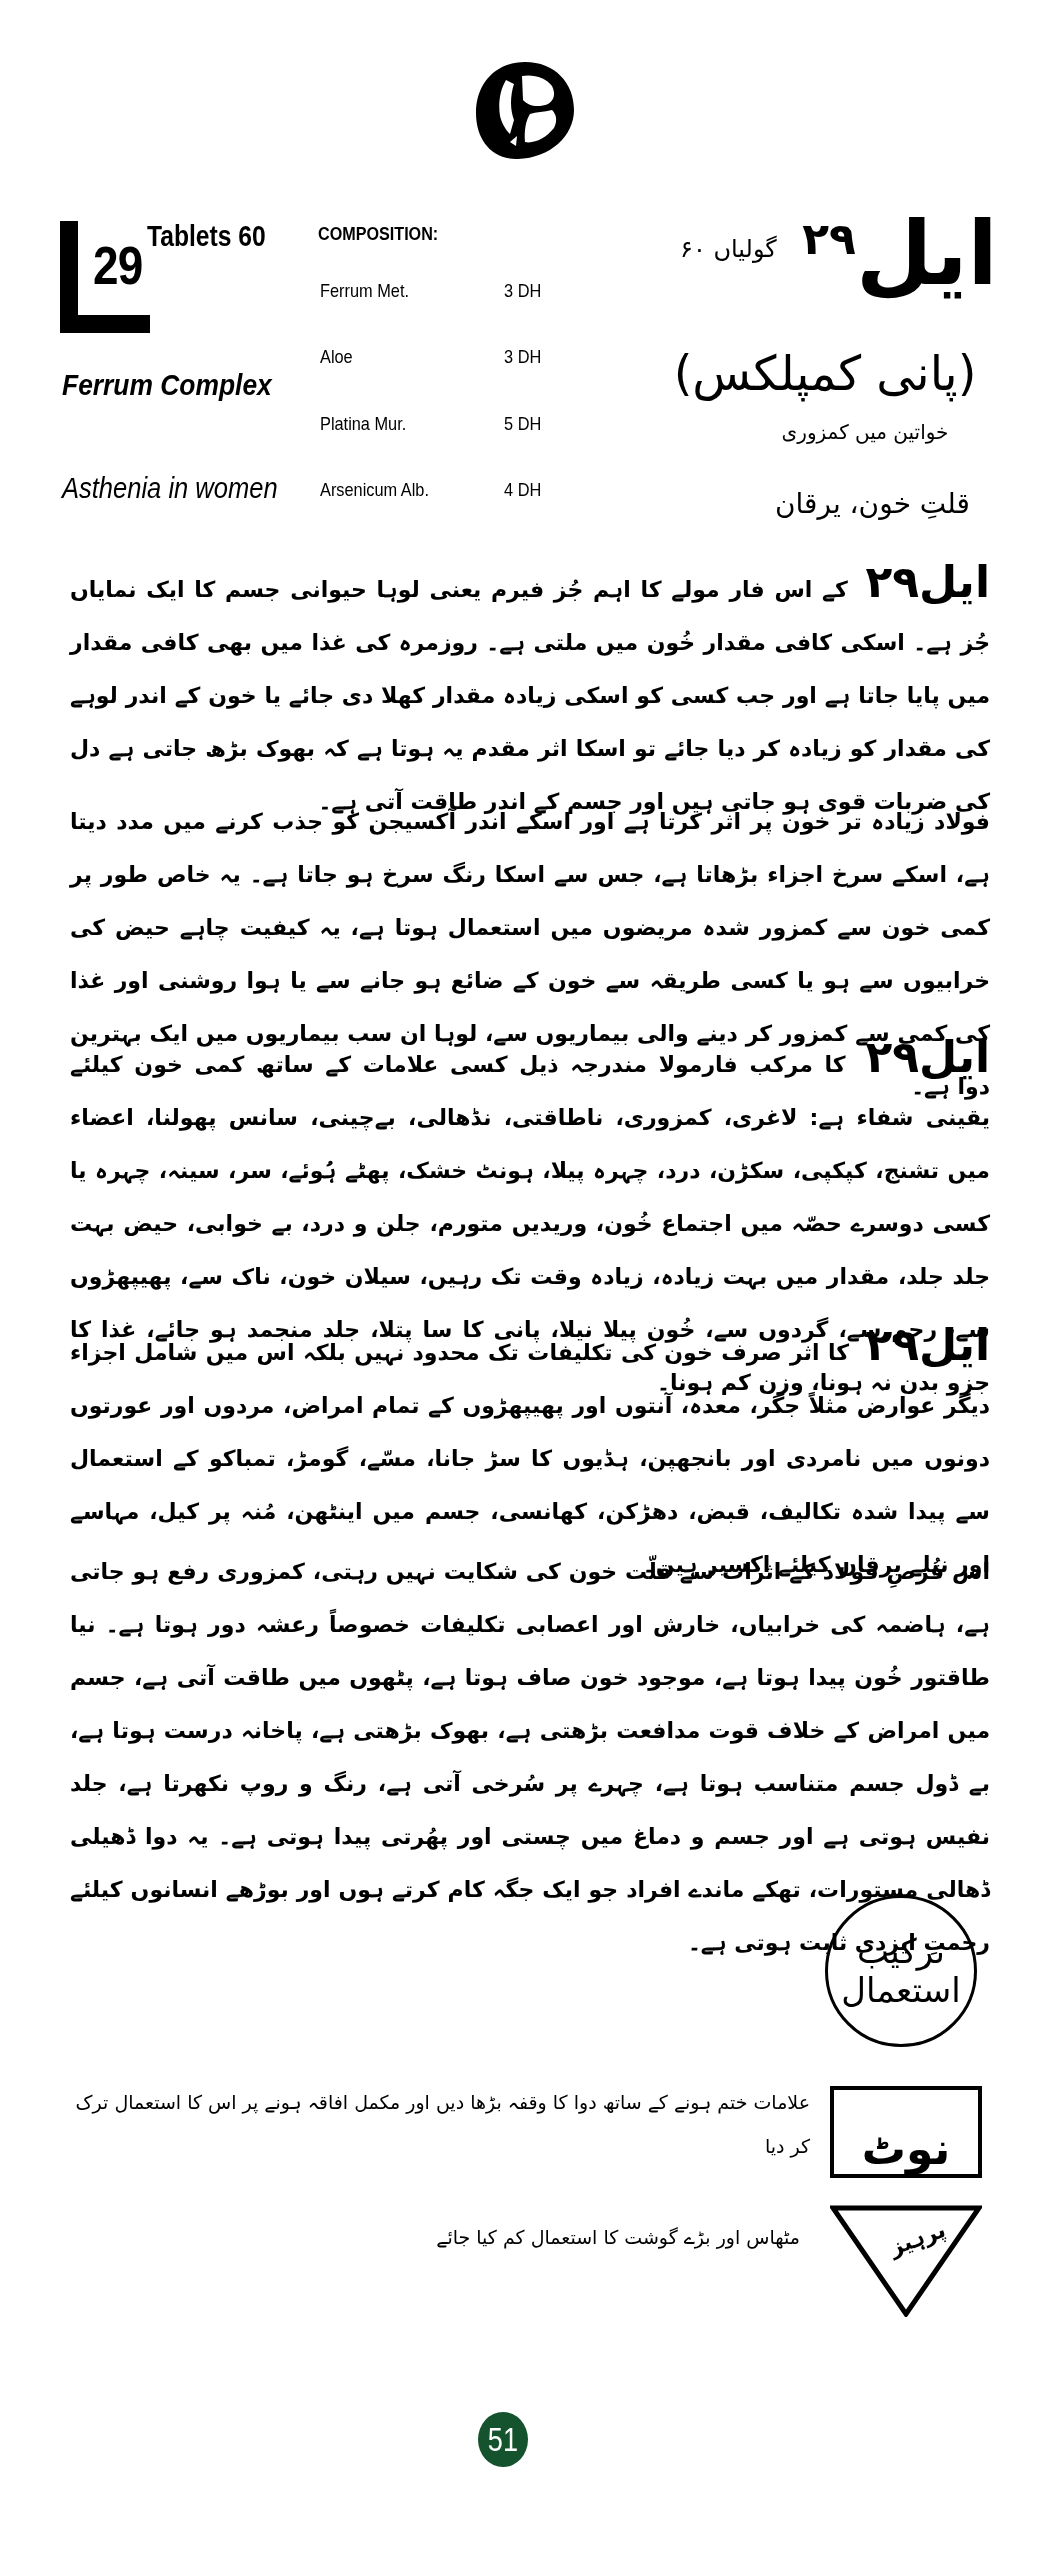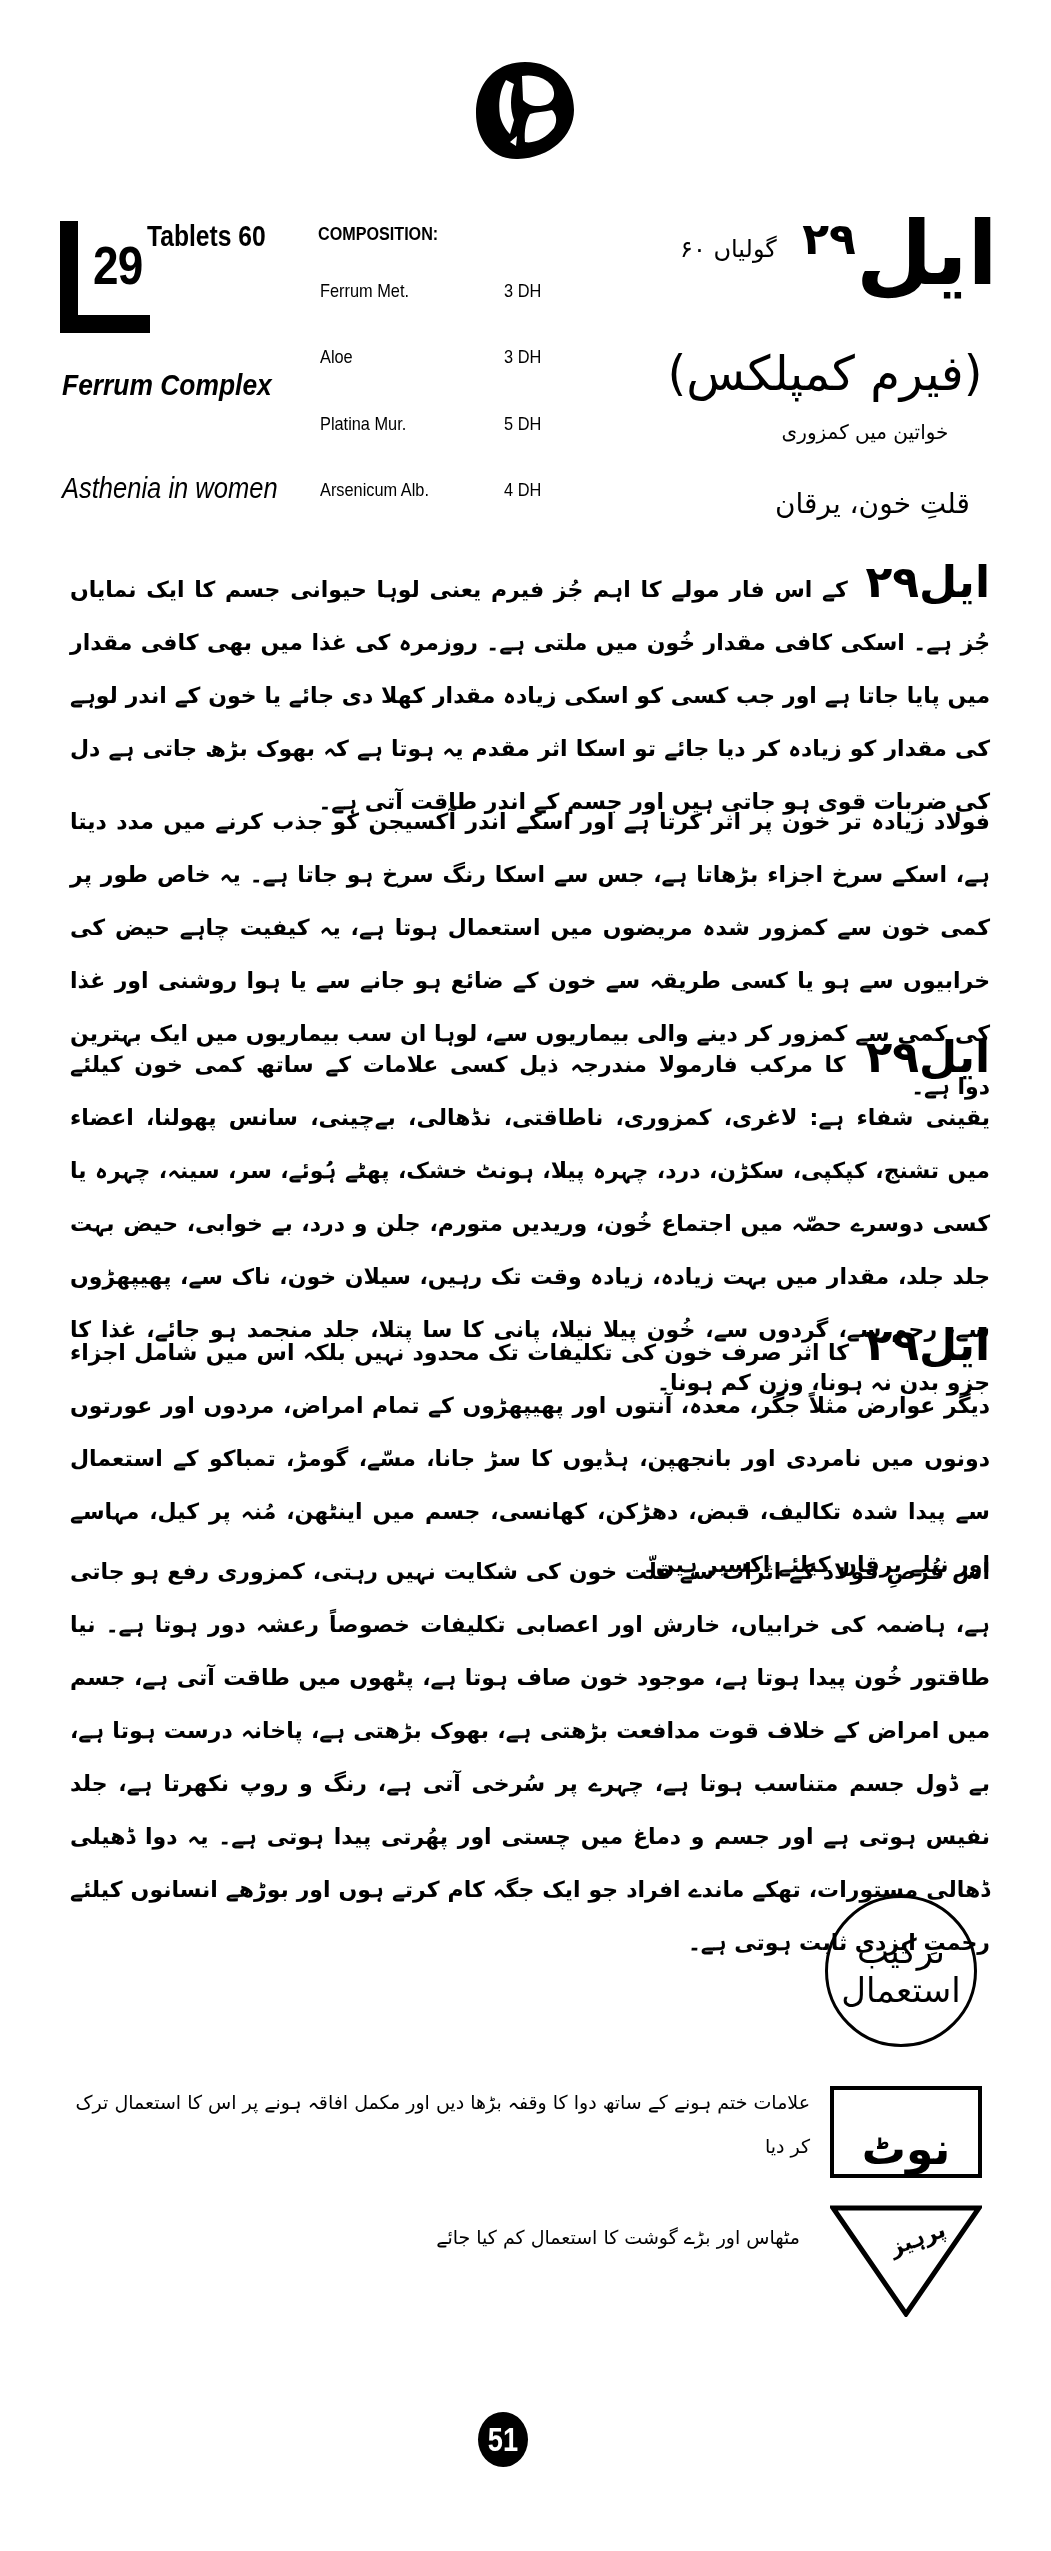--- a/index.html
+++ b/index.html
@@ -24,21 +24,21 @@
   .ur-sub { left:660px; top:345px; width:330px; text-align:center; font-size:48px; line-height:1.2; }
   .ur-tag1 { left:760px; top:420px; width:210px; text-align:center; font-size:20px; }
   .ur-tag2 { left:760px; top:470px; width:210px; text-align:right; font-size:28px;margin-top:17px; }
   .para { left:70px; width:920px; direction:rtl; text-align:justify; text-align-last:right; font-family:"DejaVu Sans", sans-serif; font-size:22px; font-weight:bold; line-height:53px; }
   .para .lead { font-size:44px; font-weight:bold; margin-left:8px; }
   .dose-text, .note-text, .avoid-text { direction:rtl; font-family:"DejaVu Sans", sans-serif; font-size:19px; line-height:44px; text-align:right; }
   .badge-circle { left:825px; top:1895px; width:152px; height:152px; border:3px solid #000; border-radius:50%; box-sizing:border-box; display:flex; align-items:center; justify-content:center; text-align:center; font-family:"DejaVu Sans", sans-serif; font-size:34px; line-height:1.15; direction:rtl; }
   .badge-rect { left:830px; top:2086px; width:152px; height:92px; border:4px solid #000; box-sizing:border-box; display:flex; align-items:flex-end; justify-content:center; font-family:"DejaVu Sans", sans-serif; font-size:44px; font-weight:bold; direction:rtl; }
   .badge-tri { left:830px; top:2205px; width:152px; height:112px; }
   .badge-tri-label { left:880px; top:2226px; width:75px; text-align:center; font-family:"DejaVu Sans", sans-serif; font-size:22px; font-weight:bold; direction:rtl; transform:rotate(-20deg); }
-  .page-num { left:478px; top:2412px; width:50px; height:55px; border-radius:50%; background:#000000; color:#fff; font-weight:bold; font-size:34px; display:flex; align-items:center; justify-content:center; transform:scaleX(1); }
+  .page-num { left:478px; top:2412px; width:50px; height:55px; border-radius:50%; background:#14532d; color:#fff; font-weight:normal; font-size:34px; display:flex; align-items:center; justify-content:center; transform:scaleX(1); }
   .page-num span { transform:scaleX(0.8); display:inline-block; }
 </style>
 </head>
 <body>
 
 <div class="abs logo">
   <svg viewBox="0 0 110 105" width="110" height="105">
     <path d="M55 4 C85 4 104 25 104 52 C104 78 80 100 48 101 C22 102 6 82 6 55 C6 25 26 4 55 4 Z" fill="#000"></path>
     <path d="M36 22 C30 32 28 45 30 58 C32 66 36 72 40 76 L44 62 C40 52 40 38 44 26 Z" fill="#fff"></path>
     <path d="M52 18 L53 42 C58 48 68 50 78 46 C84 42 86 36 82 28 C76 20 64 16 52 18 Z" fill="#fff"></path>
@@ -71,21 +71,21 @@
 </div>
 <div class="abs comp-row" style="top:479px;">
   <span class="n">Arsenicum Alb.</span>
   <span class="p">4 DH</span>
 </div>
 
 <div class="abs urdu ur-tablets">گولیاں ۶۰</div>
 <div class="abs urdu ur-title">
   <span>ایل</span><sup>۲۹</sup>
 </div>
-<div class="abs urdu ur-sub">(فیرم کمپلکس)</div>
+<div class="abs urdu ur-sub">(پانی کمپلکس)</div>
 <div class="abs urdu ur-tag1">خواتین میں کمزوری</div>
 <div class="abs urdu ur-tag2">قلتِ خون، یرقان</div>
 
 <div class="abs para" style="top:555px;">
   <span class="lead">ایل۲۹</span>
   <span>کے اس فار مولے کا اہم جُز فیرم یعنی لوہا حیوانی جسم کا ایک نمایاں جُز ہے۔ اسکی کافی مقدار خُون میں ملتی ہے۔ روزمرہ کی غذا میں بھی کافی مقدار میں پایا جاتا ہے اور جب کسی کو اسکی زیادہ مقدار کھلا دی جائے یا خون کے اندر لوہے کی مقدار کو زیادہ کر دیا جائے تو اسکا اثر مقدم یہ ہوتا ہے کہ بھوک بڑھ جاتی ہے دل کی ضربات قوی ہو جاتی ہیں اور جسم کے اندر طاقت آتی ہے۔</span>
 </div>
 <div class="abs para" style="top:795px;">
   <span>فولاد زیادہ تر خون پر اثر کرتا ہے اور اسکے اندر آکسیجن کو جذب کرنے میں مدد دیتا ہے، اسکے سرخ اجزاء بڑھاتا ہے، جس سے اسکا رنگ سرخ ہو جاتا ہے۔ یہ خاص طور پر کمی خون سے کمزور شدہ مریضوں میں استعمال ہوتا ہے، یہ کیفیت چاہے حیض کی خرابیوں سے ہو یا کسی طریقہ سے خون کے ضائع ہو جانے سے یا ہوا روشنی اور غذا کی کمی سے کمزور کر دینے والی بیماریوں سے، لوہا ان سب بیماریوں میں ایک بہترین دوا ہے۔</span>
 </div>

